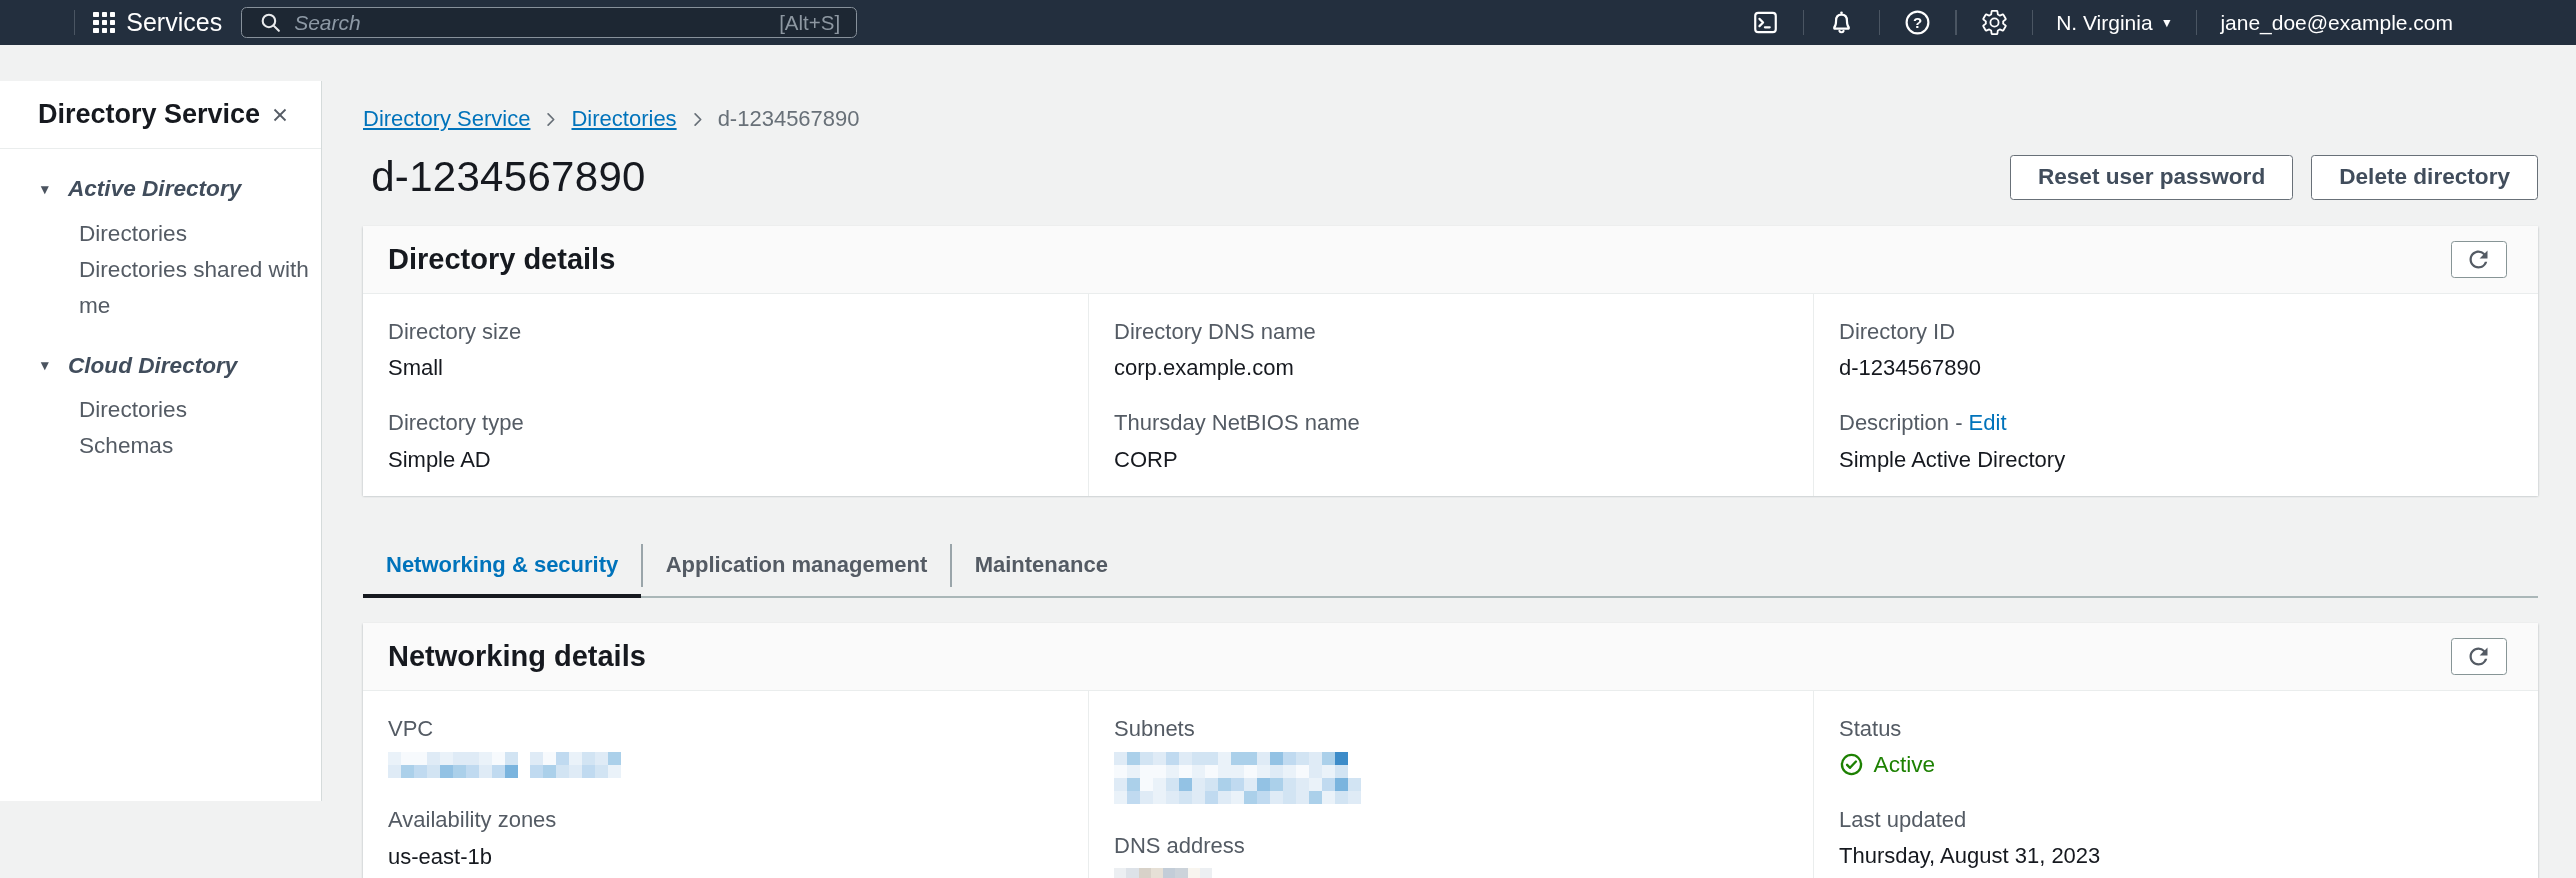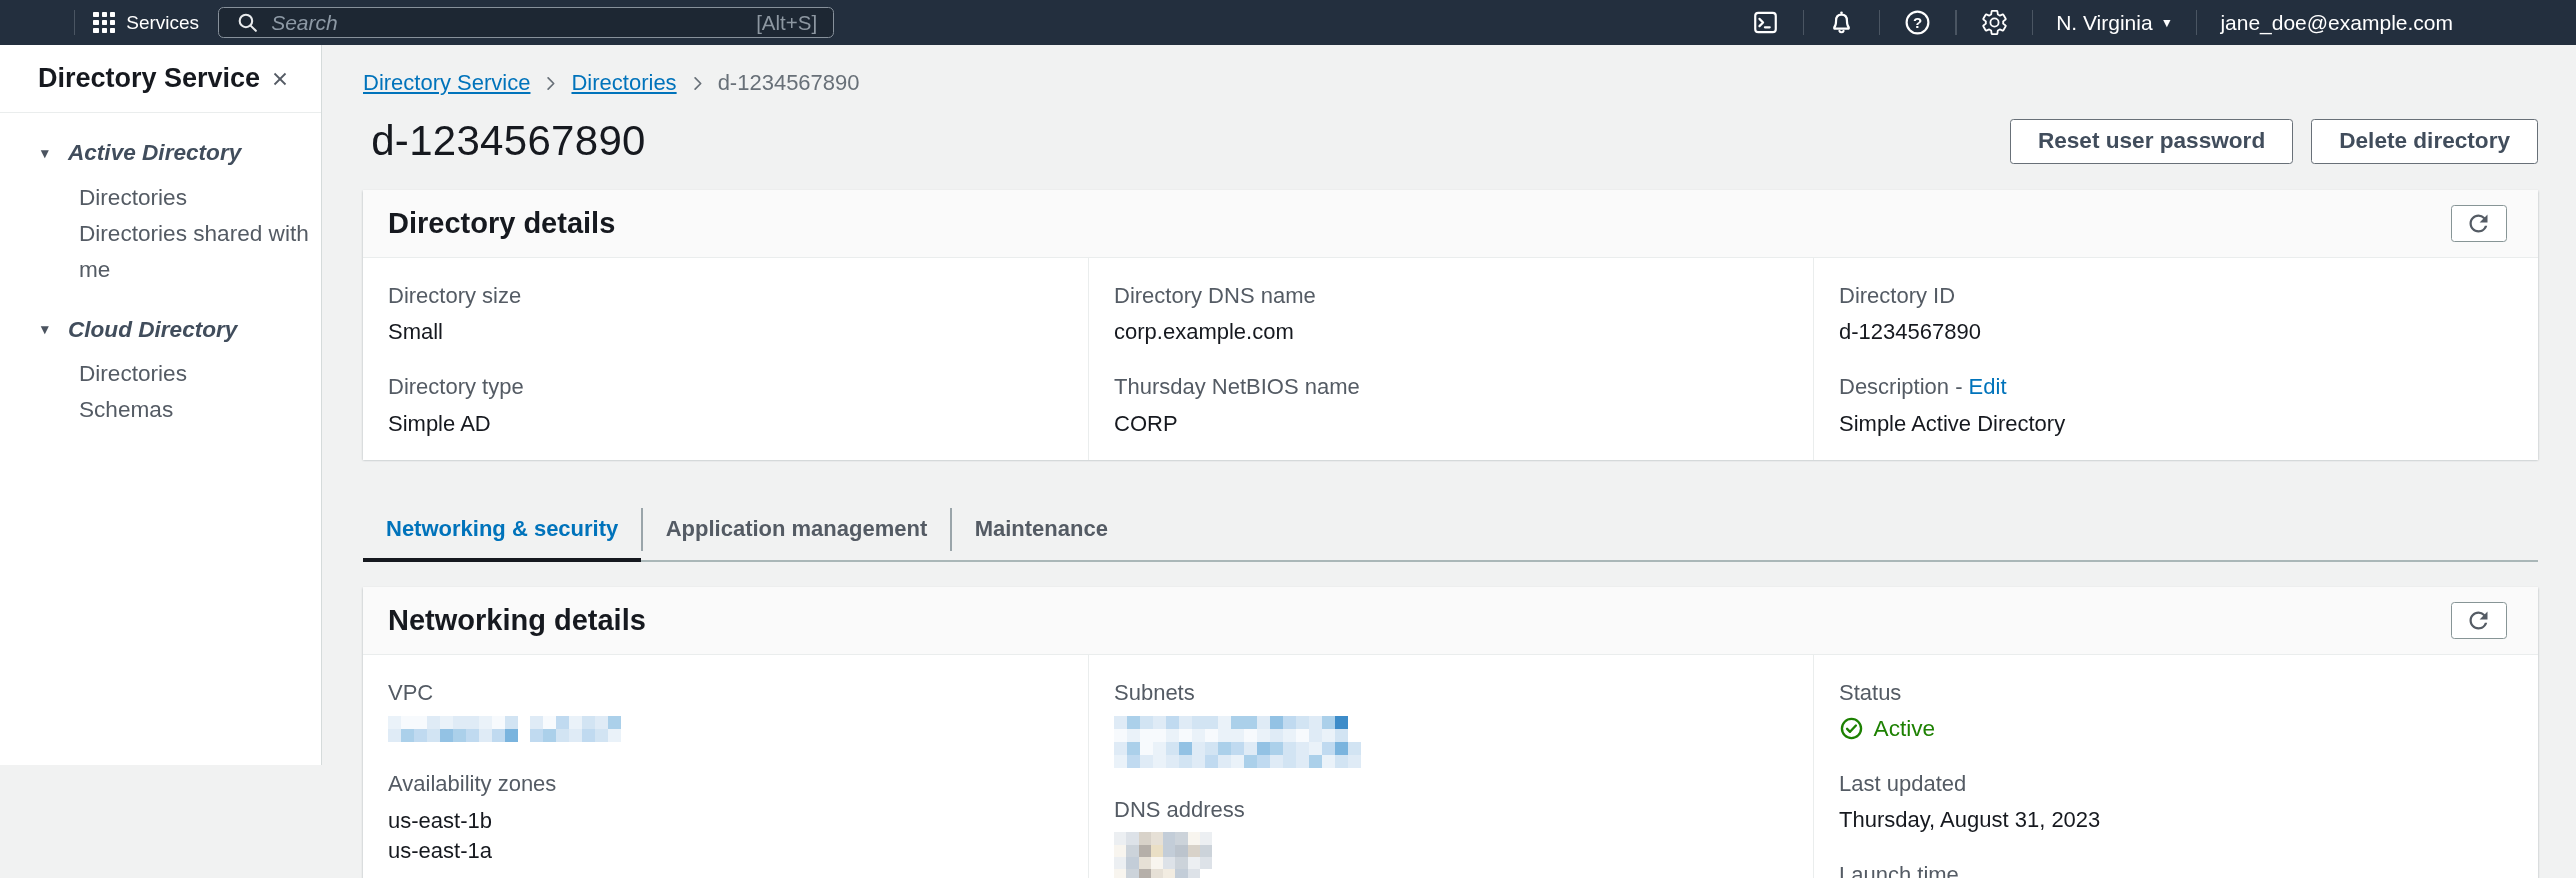--- a/index.html
+++ b/index.html
@@ -4,37 +4,37 @@
 <style>
   * { margin:0; padding:0; box-sizing:border-box; }
   html,body { width:2576px; height:879px; overflow:hidden; }
   body { font-family:"Liberation Sans", sans-serif; background:#f1f2f2; color:#16191f; }
 
   
   .topbar { height:45px; background:#232f3e; display:flex; align-items:center; }
   .tb-spacer { width:74px; flex:0 0 auto; }
   .tb-divider { width:1.4px; height:25px; background:#4a5562; flex:0 0 auto; }
   .services { display:flex; align-items:center; gap:11px; margin:0 19px 0 18px; cursor:pointer; }
-  .services-label { color:#ffffff; font-size:19px; }
+  .services-label { color:#ffffff; font-size:25px; }
   .grid-icon { display:grid; grid-template-columns:repeat(3,5.5px); grid-auto-rows:5.5px; gap:2.7px; }
   .grid-icon span { background:#ffffff; border-radius:0.7px; }
   .searchbox { width:616px; height:31.5px; background:#1d2733; border:1.4px solid #87919b; border-radius:5.5px;
                display:flex; align-items:center; padding:0 16px; gap:11px; }
   .searchbox input { flex:1; background:transparent; border:none; outline:none; color:#fff;
                      font-size:21px; font-style:italic; font-family:"Liberation Sans", sans-serif; }
   .searchbox input::placeholder { color:#8d99a5; font-style:italic; }
   .search-shortcut { color:#8d97a1; font-size:20.5px; font-style:normal; }
   .tb-right { margin-left:auto; display:flex; align-items:center; gap:23px; padding-right:123px; }
   .tb-iconbtn { display:flex; align-items:center; justify-content:center; cursor:pointer; }
   .region { display:flex; align-items:center; gap:8.2px; color:#fff; font-size:21px; cursor:pointer; }
   .region .caret { font-size:12.3px; }
   .account { color:#fff; font-size:21px; cursor:pointer; }
 
   
-  .shell { display:flex; height:720px; }
+  .shell { display:flex; height:720px;margin-top:36px; }
   .sidebar { width:322px; background:#fff; border-right:1.4px solid #d5dbdb; flex:0 0 auto; }
   .side-head { height:68px; display:flex; align-items:center; justify-content:space-between;
                padding:0 30px 0 38px; border-bottom:1.4px solid #eaeded; }
   .side-title { font-size:27px; font-weight:bold; color:#16191f; }
   .side-close { cursor:pointer; display:flex; }
   .side-nav { padding:27px 0 0 0; }
   .nav-section { margin-bottom:29px; }
   .nav-section-head { display:flex; align-items:center; gap:16.4px; padding-left:38px; margin-bottom:13.7px; cursor:pointer; }
   .nav-caret { font-size:13.7px; color:#4b5460; }
   .nav-section-label { font-size:22.6px; font-weight:bold; color:#414d5c;font-style:italic; }

